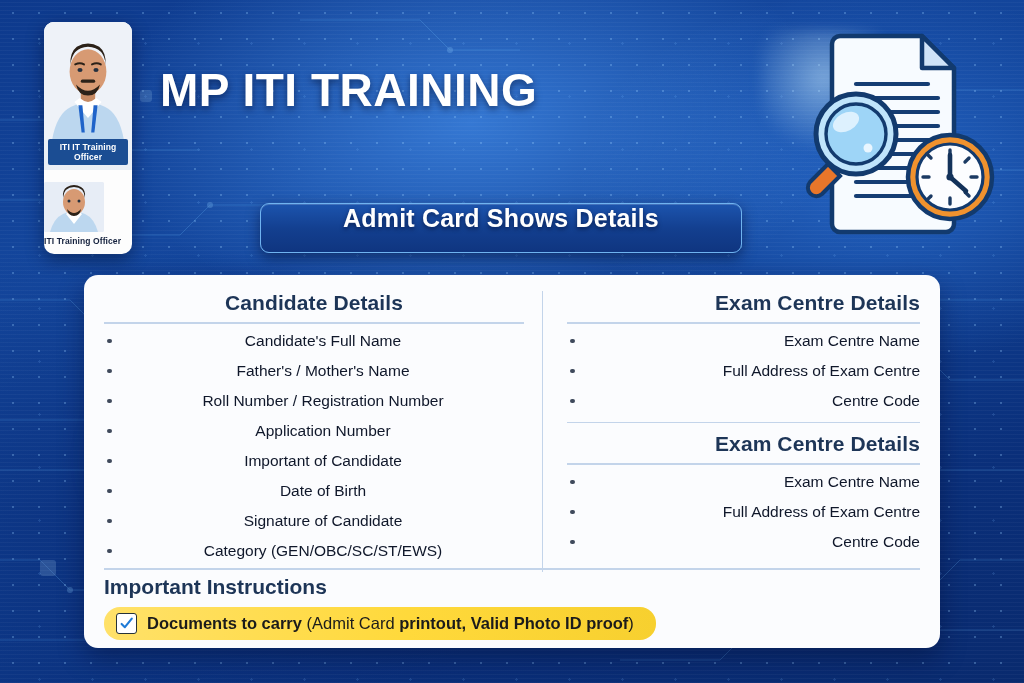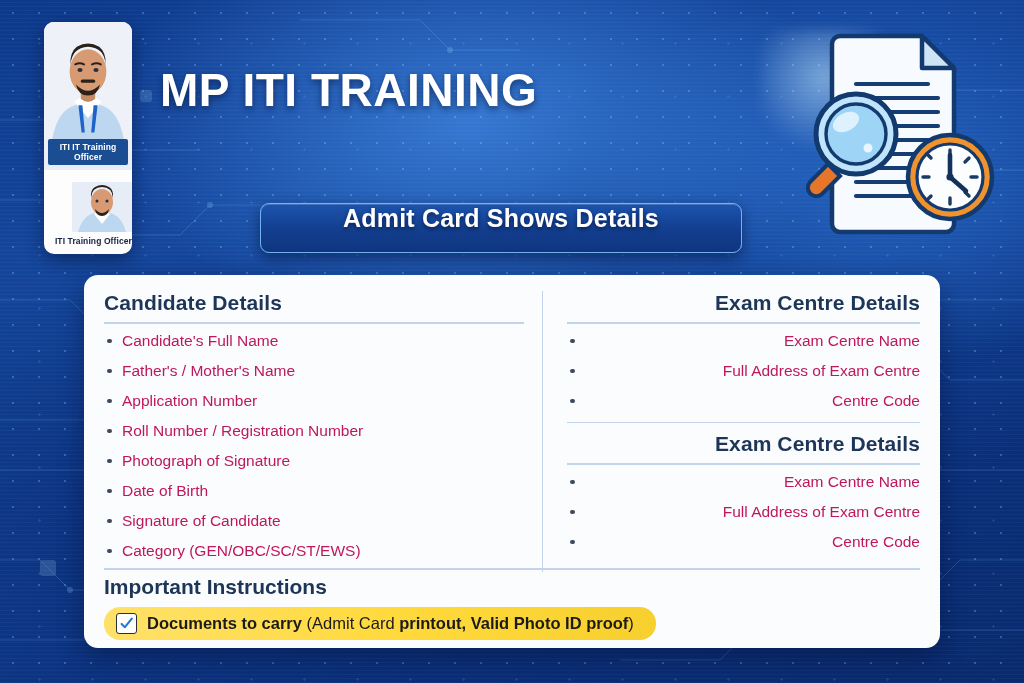--- a/index.html
+++ b/index.html
@@ -36,21 +36,21 @@
   .glow-streak2{position:absolute;left:60px;top:360px;width:240px;height:200px;
     background:radial-gradient(circle at 50% 50%, rgba(40,110,215,.45), rgba(40,110,215,0) 65%);
     filter:blur(8px);}
 
   
   .photo-card{position:absolute;left:44px;top:22px;width:88px;height:232px;
     background:#fdfdfd;border-radius:10px;
     box-shadow:0 6px 18px rgba(0,10,40,.45);
     overflow:hidden;display:flex;flex-direction:column;}
   .ph-main{position:relative;height:148px;background:linear-gradient(180deg,#f3f6fa,#e9eef6);overflow:hidden;}
-  .ph-small-wrap{flex:1;display:flex;flex-direction:column;align-items:flex-end;justify-content:center;gap:4px;padding-top:3px;}
+  .ph-small-wrap{flex:1;display:flex;flex-direction:column;align-items:flex-start;justify-content:center;gap:4px;padding-top:3px;}
   .ph-small{position:relative;width:60px;height:50px;background:linear-gradient(180deg,#eef2f8,#e2e9f3);overflow:hidden;border-radius:2px;}
   .cap-band{position:absolute;left:4px;right:4px;bottom:5px;background:#1b4d93;color:#fff;
     font-size:8.5px;font-weight:700;text-align:center;padding:3px 0 3.5px;border-radius:2px;letter-spacing:.1px;}
   .cap-text{font-size:8.5px;font-weight:700;color:#14213d;text-align:center;letter-spacing:.1px;}
 
   
   .person{position:absolute;left:0;right:0;bottom:0;top:0;}
 
   
   .title{position:absolute;left:160px;top:66px;width:620px;
@@ -71,27 +71,27 @@
   
   .illus{position:absolute;left:788px;top:22px;width:220px;height:218px;}
 
   
   .card{position:absolute;left:84px;top:275px;width:856px;height:373px;
     background:#fbfcfe;border-radius:14px;
     box-shadow:0 10px 26px rgba(0,10,45,.40);
     overflow:hidden;}
   .card-inner{padding:16px 20px 0 20px;}
   .cols{display:flex;}
-  .col-left{width:438px;padding-right:18px;box-sizing:border-box;}
+  .col-left{width:438px;padding-right:18px;box-sizing:border-box;text-align:center;}
   .col-right{flex:1;padding-left:24px;border-left:1.5px solid #c3d4ea;box-sizing:border-box;text-align:right;}
   h3.sec{margin:0;font-size:21px;font-weight:800;color:#1d3557;letter-spacing:.1px;}
   .rule{height:1.5px;background:#c3d4ea;margin:7px 0 8px 0;}
   ul.items{list-style:none;margin:0;padding:0;}
   ul.items li{position:relative;padding-left:18px;margin:0 0 12px 0;
-    font-size:15.5px;color:#be185d;line-height:18px;}
+    font-size:15.5px;color:#0f172a;line-height:18px;}
   ul.items li:before{content:"";position:absolute;left:3px;top:7px;width:4.5px;height:4.5px;
     border-radius:50%;background:#3f4a5c;}
   .rule-top{height:1.5px;background:#c3d4ea;margin:8px 0 9px 0;}
 
   
   .instr-sep{position:absolute;left:20px;right:20px;top:293px;height:1.5px;background:#c3d4ea;}
   .instr{position:absolute;left:20px;top:300px;right:20px;}
   .instr h3{margin:0 0 8px 0;font-size:21px;font-weight:800;color:#1d3557;}
   .pill{display:inline-flex;align-items:center;gap:10px;
     background:linear-gradient(90deg,#ffe169 0%,#ffd93b 55%,#f7d02f 100%);
@@ -248,23 +248,23 @@
   <div class="card">
     <div class="card-inner">
       <div class="cols">
 
         <div class="col-left">
           <h3 class="sec">Candidate Details</h3>
           <div class="rule"></div>
           <ul class="items">
             <li>Candidate's Full Name</li>
             <li>Father's / Mother's Name</li>
+            <li>Roll Number / Registration Number</li>
             <li>Application Number</li>
-            <li>Roll Number / Registration Number</li>
-            <li>Photograph of Signature</li>
+            <li>Important of Candidate</li>
             <li>Date of Birth</li>
             <li>Signature of Candidate</li>
             <li>Category (GEN/OBC/SC/ST/EWS)</li>
           </ul>
         </div>
 
         <div class="col-right">
           <h3 class="sec">Exam Centre Details</h3>
           <div class="rule"></div>
           <ul class="items">

